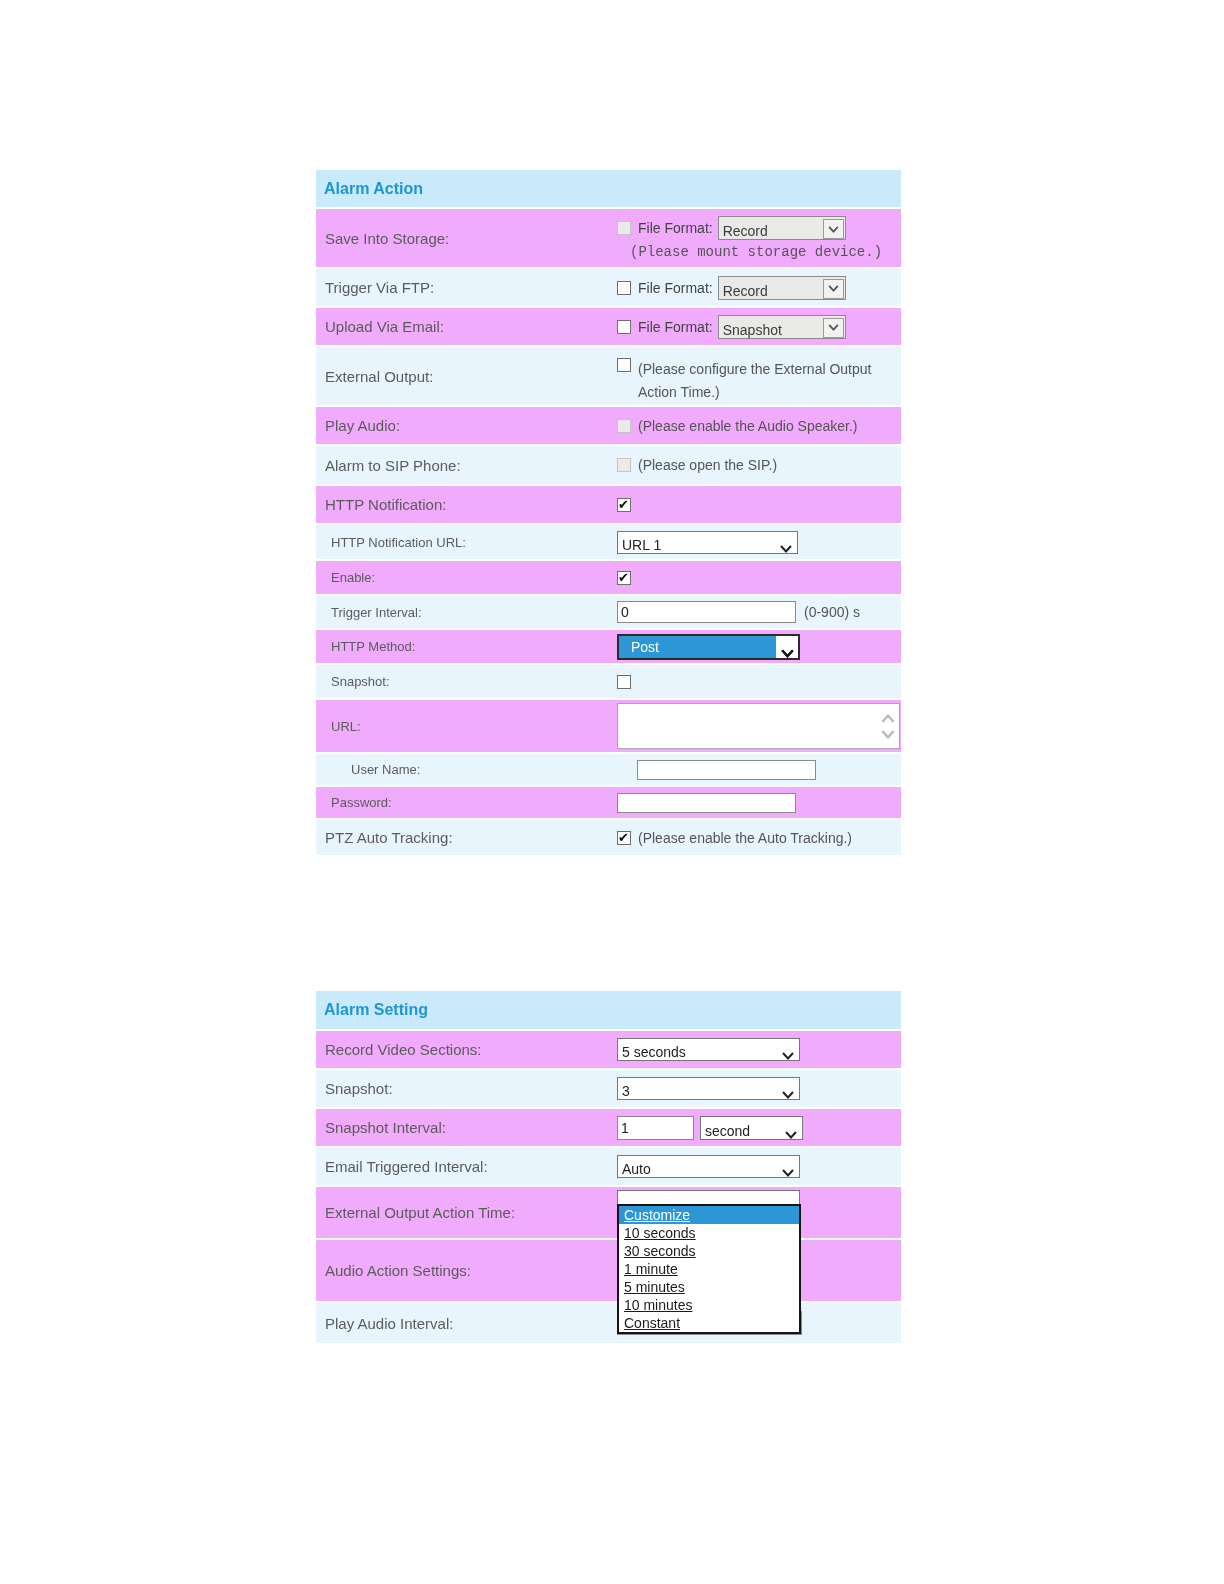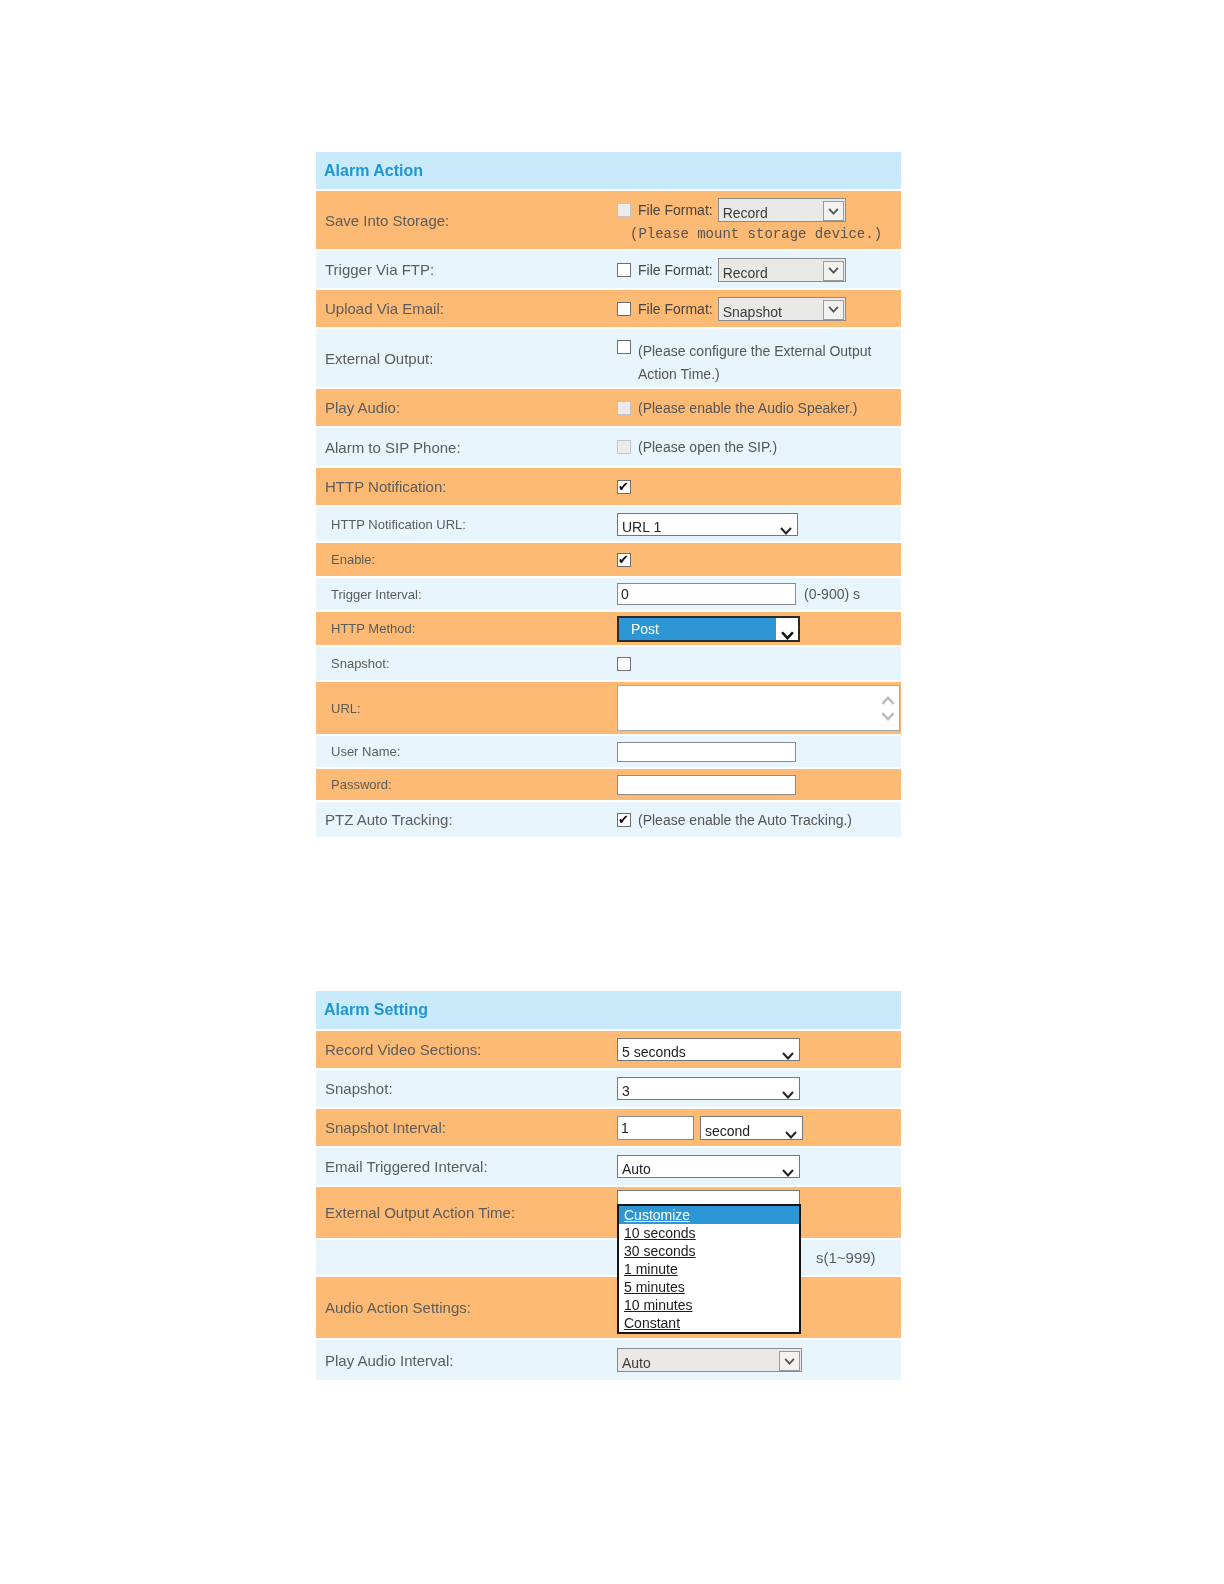--- a/index.html
+++ b/index.html
@@ -14,21 +14,21 @@
   .panel{position:absolute;}
   .hdr{
     height:39px;background:#c9eafa;display:flex;align-items:center;
     padding-left:8px;box-sizing:border-box;border-bottom:2px solid #fff;
   }
   .hdr span{color:#1e96d4;font-weight:bold;font-size:16px;}
   .row{
     display:flex;align-items:center;box-sizing:border-box;
     border-bottom:2px solid #ffffff;
   }
-  .row.a{background:#fdba74;}
+  .row.a{background:#f0abfc;}
   .row.b{background:#e8f5fc;}
   .lbl{
     width:301px;flex-shrink:0;padding-left:9px;box-sizing:border-box;
     font-size:15px;color:#5c5c5c;
   }
   .row.sub .lbl{padding-left:15px;font-size:13px;}
   .ctl{display:flex;align-items:center;flex:1;}
   .note{font-size:14px;color:#555;}
   
   .cb{
@@ -83,21 +83,21 @@
   .dd-item{
     height:18px;line-height:18px;padding-left:5px;font-size:14px;color:#1c1c1c;
     white-space:nowrap;overflow:hidden;text-decoration:underline;
   }
   .dd-item.selected{background:#2d96d5;color:#ffffff;}
   .mt{display:flex;flex-direction:column;justify-content:center;}
 </style>
 </head>
 <body>
 
-<div class="panel" id="panel-alarm-action" style="top:152px;">
+<div class="panel" id="panel-alarm-action" style="top:170px;">
 
   <div class="hdr">
     <span>Alarm Action</span>
   </div>
 
   <div class="row a" style="height:60px;">
     <div class="lbl">Save Into Storage:</div>
     <div class="ctl mt" style="align-items:flex-start;">
       <div style="display:flex;align-items:center;">
         <span class="cb disabled"></span>
@@ -239,21 +239,21 @@
         </span>
         <span class="scroll-down">
           <svg width="14" height="9" viewBox="0 0 12 8">
               <polyline points="1,1 6,6.5 11,1" fill="none" stroke="#b9b9b9" stroke-width="2"></polyline>
             </svg>
         </span>
       </div>
     </div>
   </div>
 
-  <div class="row b sub" style="height:33px;">
+  <div class="row b sub" style="height:33px;padding-left:20px;">
     <div class="lbl">User Name:</div>
     <div class="ctl">
       <input class="ti" style="width: 179px; height: 20px;" value="">
     </div>
   </div>
 
   <div class="row a sub" style="height:33px;">
     <div class="lbl">Password:</div>
     <div class="ctl">
       <input class="ti" style="width: 179px; height: 20px;" value="">
@@ -333,26 +333,20 @@
     </div>
   </div>
 
   <div class="row a" style="height:53px;">
     <div class="lbl">External Output Action Time:</div>
     <div class="ctl" style="position:relative;align-self:stretch;">
       <span class="sel" style="width:183px;position:absolute;top:3px;left:0;z-index:1;"></span>
     </div>
   </div>
 
-  <div class="row b" style="height:37px;">
-    <div class="lbl"></div>
-    <div class="ctl">
-      <span class="lbl" style="width:auto;padding-left:199px;">s(1~999)</span>
-    </div>
-  </div>
 
   <div class="row a" style="height:63px;">
     <div class="lbl">Audio Action Settings:</div>
     <div class="ctl"></div>
   </div>
 
   <div class="row b" style="height:42px;">
     <div class="lbl">Play Audio Interval:</div>
     <div class="ctl">
       <span class="sel gray" style="width:185px;">

